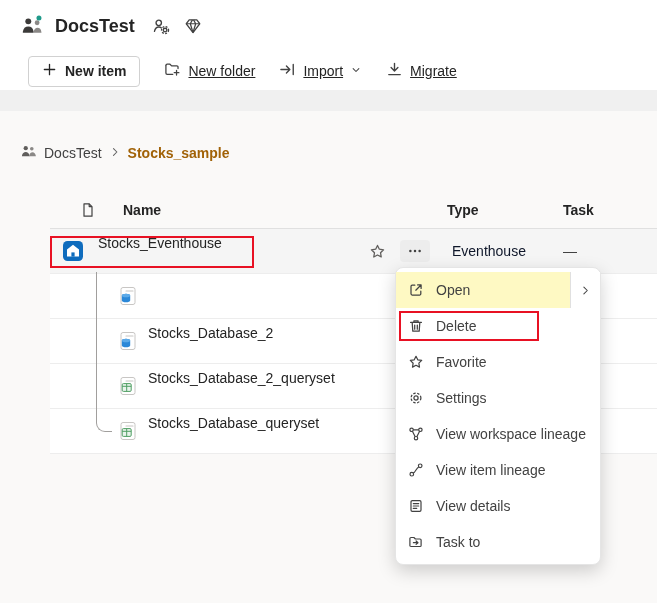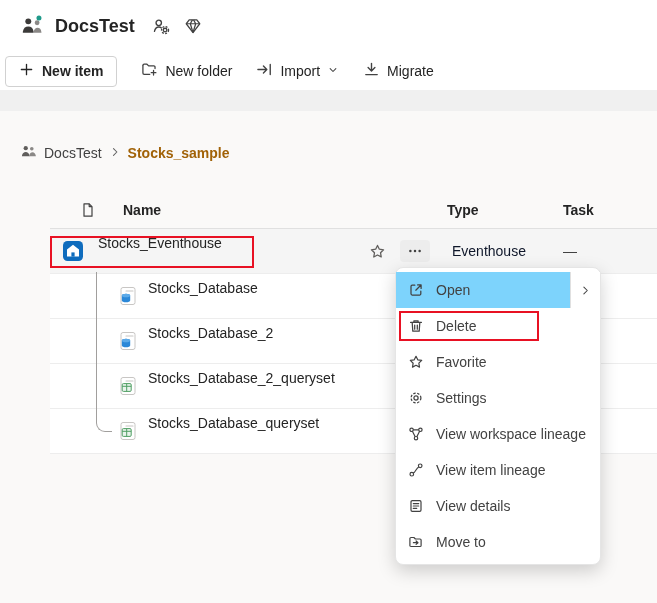--- a/index.html
+++ b/index.html
@@ -7,23 +7,23 @@
   body { font-family:"Liberation Sans", sans-serif; background:#fff; color:#242424; overflow:hidden; }
   #page { position:relative; width:657px; height:603px; background:#fff; }
 
   
   .app-header { position:absolute; left:0; top:0; right:0; height:52px; background:#fff; display:flex; align-items:center; padding-left:18px; }
   .logo { width:28px; height:26px; margin-right:9px; }
   .app-title { font-size:18px; font-weight:700; color:#242424; margin-right:16px; }
   .hdr-ic { width:20px; height:20px; margin-right:12px; display:flex; align-items:center; justify-content:center; cursor:pointer; background:none; border:none; }
 
   
-  .toolbar { position:absolute; left:0; top:52px; right:0; height:38px; display:flex; align-items:center; padding-left:5px; background:#fff; }
+  .toolbar { position:absolute; left:0; top:52px; right:0; height:38px; display:flex; align-items:center; padding-left:28px; background:#fff; }
   .btn-new-item { display:flex; align-items:center; gap:8px; height:31px; padding:0 13px; background:#fff; border:1px solid #d1d1d1; border-radius:4px; font-size:14px; font-weight:600; color:#242424; cursor:pointer; font-family:inherit; }
-  .tb-btn { display:flex; align-items:center; gap:7px; font-size:14px; color:#242424; background:none; border:none; cursor:pointer; margin-left:24px; font-family:inherit; }
+  .tb-btn { display:flex; align-items:center; gap:7px; font-size:14px; color:#242424; background:none; border:none; cursor:pointer; margin-left:24px; font-family:inherit;text-decoration:underline; }
   .tb-btn svg { flex:none; }
 
   .gray-band { position:absolute; left:0; top:90px; right:0; height:21px; background:#f0f0f0; }
   .content { position:absolute; left:0; top:111px; right:0; bottom:0; background:#faf9f8; }
 
   
   .breadcrumb { position:absolute; left:20px; top:32px; display:flex; align-items:center; gap:7px; font-size:14px; }
   .bc-link { color:#424242; cursor:pointer; }
   .bc-current { color:#a16207; font-weight:600; }
 
@@ -47,21 +47,21 @@
   .more-btn { position:absolute; left:350px; top:11px; width:30px; height:22px; background:#ededed; border:none; border-radius:4px; cursor:pointer; display:flex; align-items:center; justify-content:center; }
 
   .tree-line { position:absolute; left:46px; top:79px; width:16px; height:160px; border-left:1px solid #a19f9d; border-bottom:1px solid #a19f9d; border-bottom-left-radius:9px; pointer-events:none; }
 
   .ann { position:absolute; border:2px solid #e81123; pointer-events:none; z-index:30; }
   .ann-row1 { left:0; top:43px; width:204px; height:32px; }
 
   
   .menu { position:absolute; left:395px; top:267px; width:206px; background:#fff; border:1px solid #e5e5e5; border-radius:8px; box-shadow:0 6px 18px rgba(0,0,0,.18); padding:4px 0; z-index:20; }
   .mi { position:relative; height:36px; display:flex; align-items:center; padding:0 12px; gap:12px; font-size:14px; color:#424242; cursor:pointer; }
-  .mi.hovered { background:#7dd3fc; }
+  .mi.hovered { background:#fef9c3; }
   .mi.disabled { color:#a19f9d; cursor:default; }
   .mic { width:16px; height:16px; flex:none; display:flex; align-items:center; justify-content:center; }
   .sub-chevron { position:absolute; right:0; top:0; bottom:0; width:30px; display:flex; align-items:center; justify-content:center; border-left:1px solid #e0e0e0; background:#fff; cursor:pointer; }
   .ann-delete { left:3px; top:43px; width:140px; height:30px; }
 </style>
 </head>
 <body>
 
 <div id="page">
 
@@ -196,21 +196,20 @@
 
       <div class="row">
         <span class="item-icon child">
           <svg viewBox="0 0 20 20" width="20" height="20">
             <rect x="3" y="1.5" width="14" height="17" rx="2" fill="#fff" stroke="#c8c6c4"></rect>
             <path d="M8 5h7" stroke="#c8c6c4" stroke-width="1.1" stroke-linecap="round"></path>
             <path d="M3.8 9.5c0-1 1.9-1.8 4.2-1.8s4.2.8 4.2 1.8v5c0 1-1.9 1.8-4.2 1.8s-4.2-.8-4.2-1.8z" fill="#2b88d8"></path>
             <ellipse cx="8" cy="9.5" rx="4.2" ry="1.8" fill="#5caae8"></ellipse>
           </svg>
         </span>
-        <span class="item-name child">Stocks_Database</span>
       </div>
 
       <div class="row">
         <span class="item-icon child">
           <svg viewBox="0 0 20 20" width="20" height="20">
             <rect x="3" y="1.5" width="14" height="17" rx="2" fill="#fff" stroke="#c8c6c4"></rect>
             <path d="M8 5h7" stroke="#c8c6c4" stroke-width="1.1" stroke-linecap="round"></path>
             <path d="M3.8 9.5c0-1 1.9-1.8 4.2-1.8s4.2.8 4.2 1.8v5c0 1-1.9 1.8-4.2 1.8s-4.2-.8-4.2-1.8z" fill="#2b88d8"></path>
             <ellipse cx="8" cy="9.5" rx="4.2" ry="1.8" fill="#5caae8"></ellipse>
           </svg>
@@ -325,20 +324,20 @@
       <span class="mil">View details</span>
     </div>
 
     <div class="mi">
       <span class="mic">
         <svg viewBox="0 0 16 16" width="16" height="16" fill="none" stroke="#424242" stroke-width="1.2" stroke-linecap="round" stroke-linejoin="round">
           <path d="M1.9 4.6A1.1 1.1 0 0 1 3 3.5h2.9l1.5 1.5h4.6a1.1 1.1 0 0 1 1.1 1.1v5.3a1.1 1.1 0 0 1-1.1 1.1H3a1.1 1.1 0 0 1-1.1-1.1z"></path>
           <path d="M5.4 8.7h4.4M8.1 7l1.9 1.7-1.9 1.7"></path>
         </svg>
       </span>
-      <span class="mil">Move to</span>
+      <span class="mil">Task to</span>
     </div>
 
 
     <div class="ann ann-delete"></div>
   </div>
 
 </div>
 
 </body></html>

